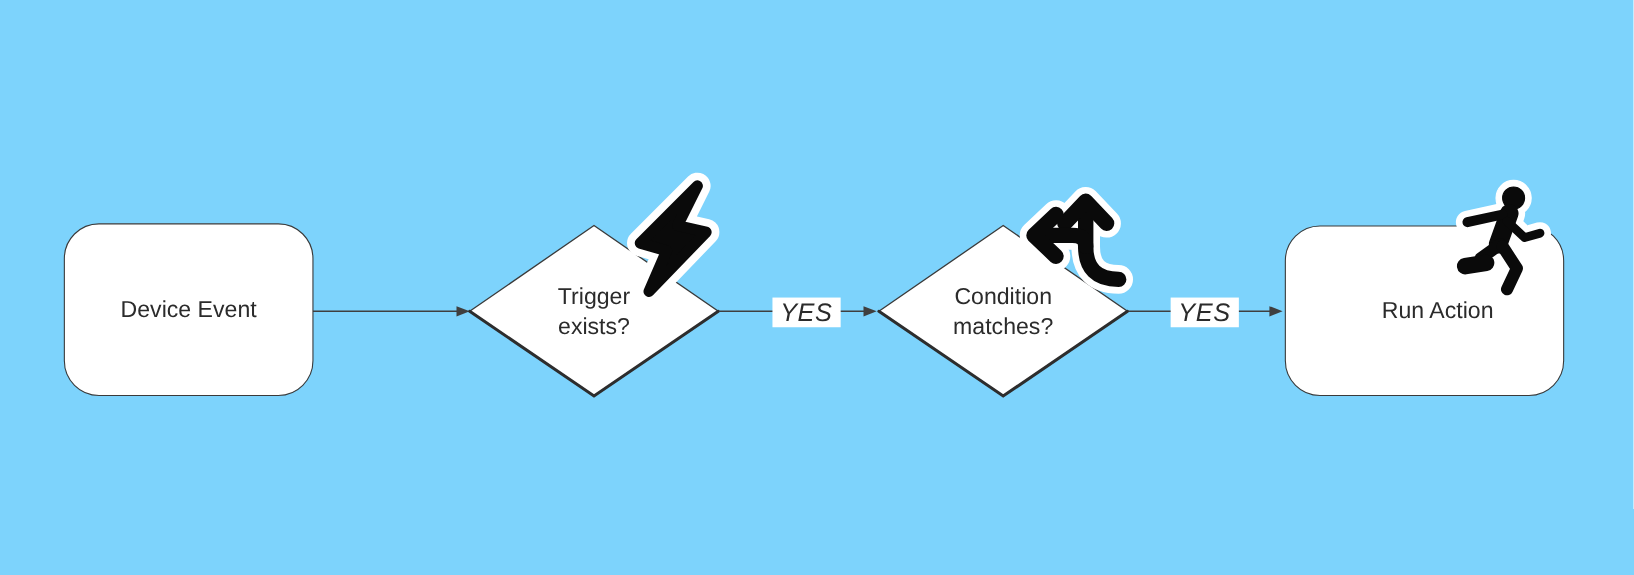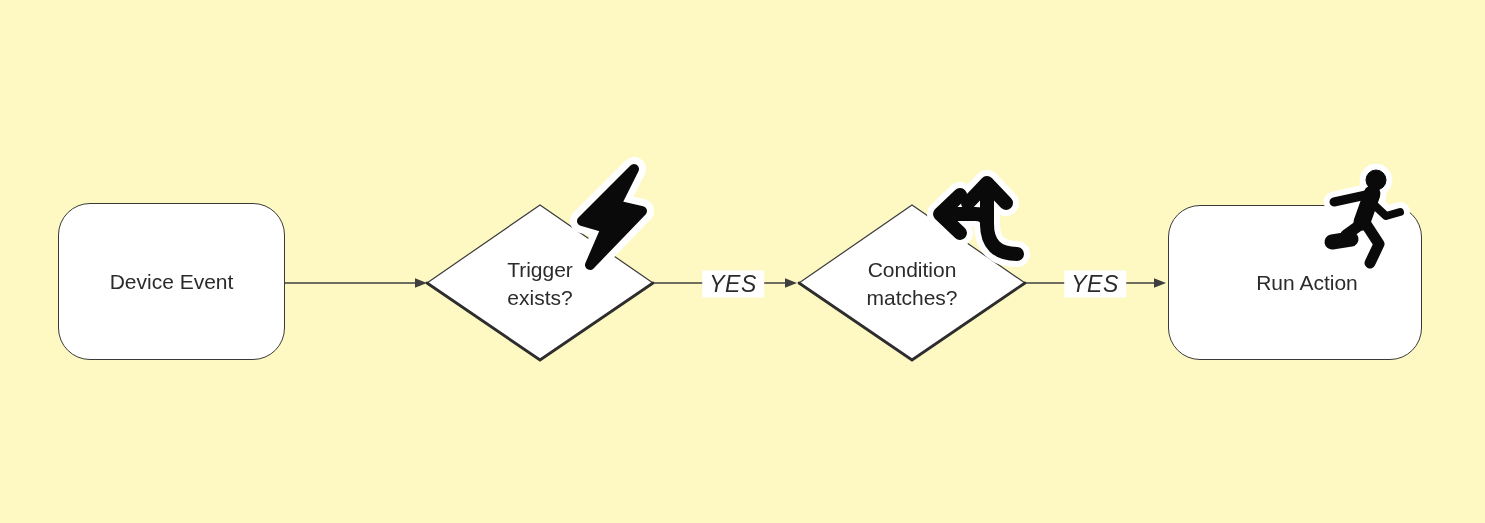--- a/index.html
+++ b/index.html
@@ -1,17 +1,17 @@
 <!DOCTYPE html>
 <html><head>
 <meta charset="utf-8">
 <style>
   html,body{margin:0;padding:0;background:#ffffff;}
   body{width:1485px;height:523px;position:relative;font-family:"Liberation Sans",sans-serif;}
-  .canvas{position:relative;width:1485px;height:523px;background:#fef9c3;overflow:hidden;}
+  .canvas{position:relative;width:1485px;height:523px;background:#7dd3fc;overflow:hidden;}
   .layer{position:absolute;left:0;top:0;z-index:1;}
   .layer-icons{position:absolute;left:0;top:0;z-index:4;}
   .edge{stroke:#3f3f3f;stroke-width:1.4;}
   .head{fill:#3f3f3f;stroke:none;}
   .diamond{fill:#ffffff;stroke:#3a3a3a;stroke-width:1.2;}
   .diamond-shade{fill:none;stroke:#2d2d2d;stroke-width:2.8;stroke-linecap:round;}
   .node{position:absolute;z-index:2;background:#ffffff;border:1.4px solid #3a3a3a;border-radius:32px;
         display:flex;align-items:center;justify-content:center;
         font-size:21px;color:#2b2b2b;}
   .dlabel{position:absolute;z-index:3;text-align:center;font-size:21px;line-height:28px;color:#2b2b2b;}

